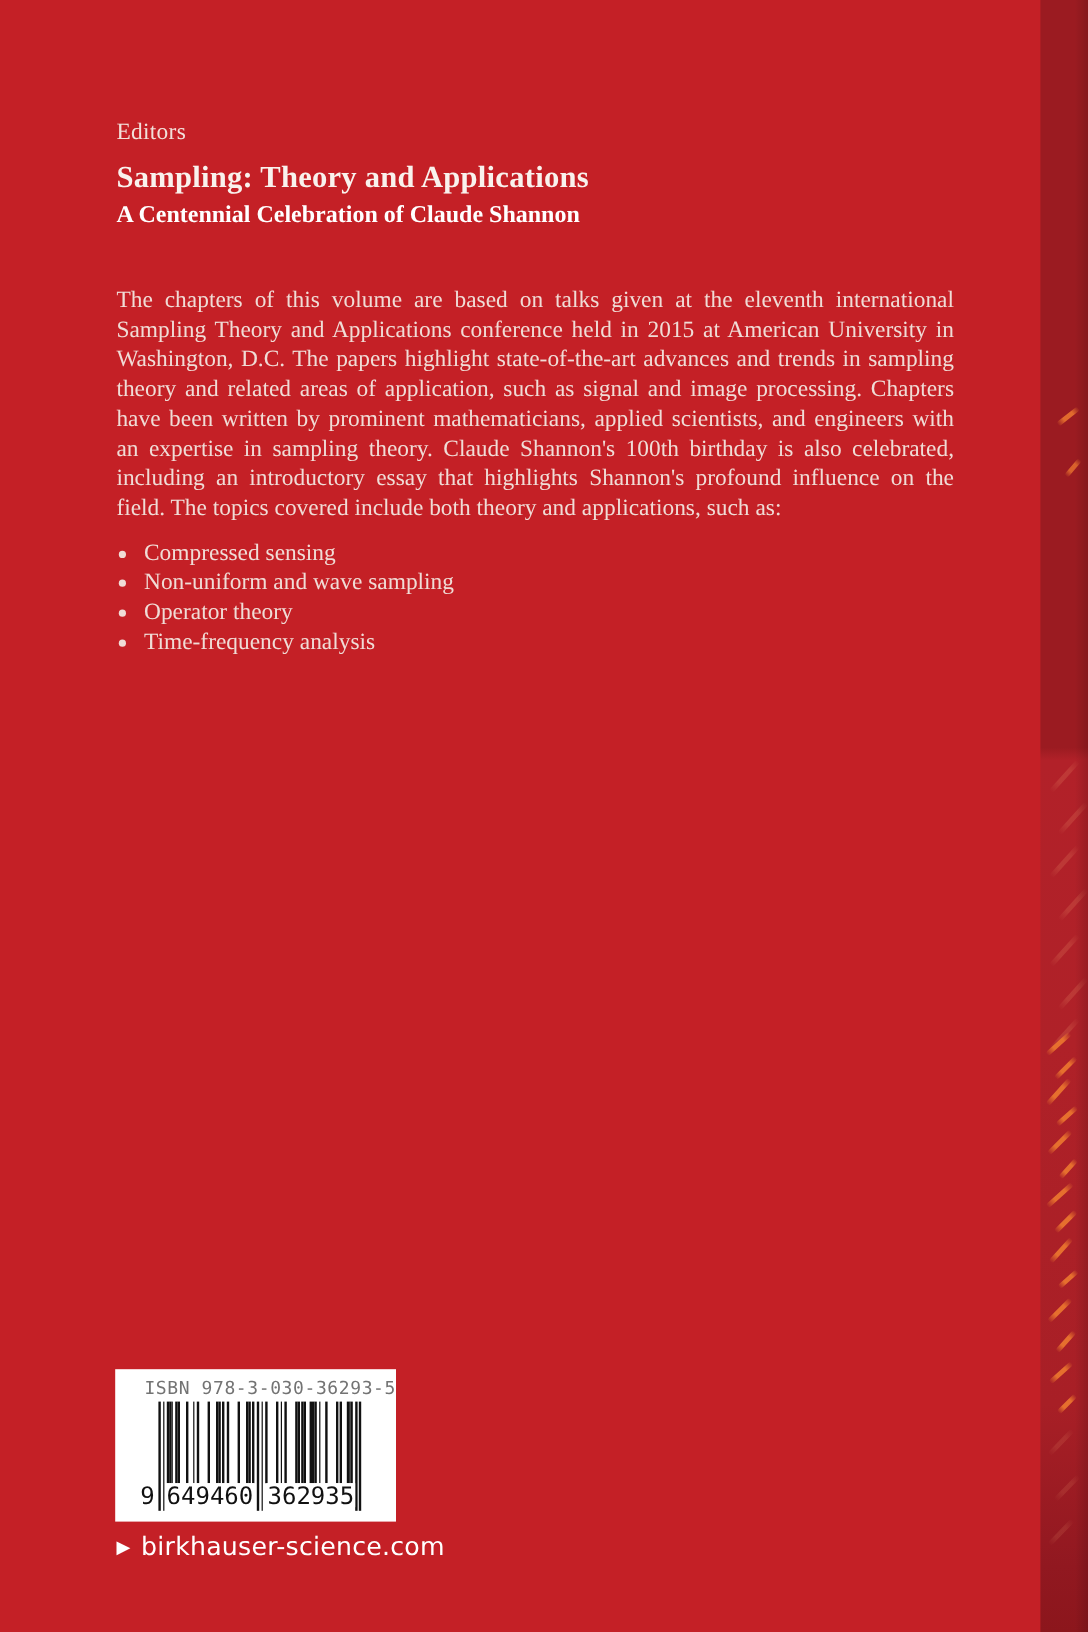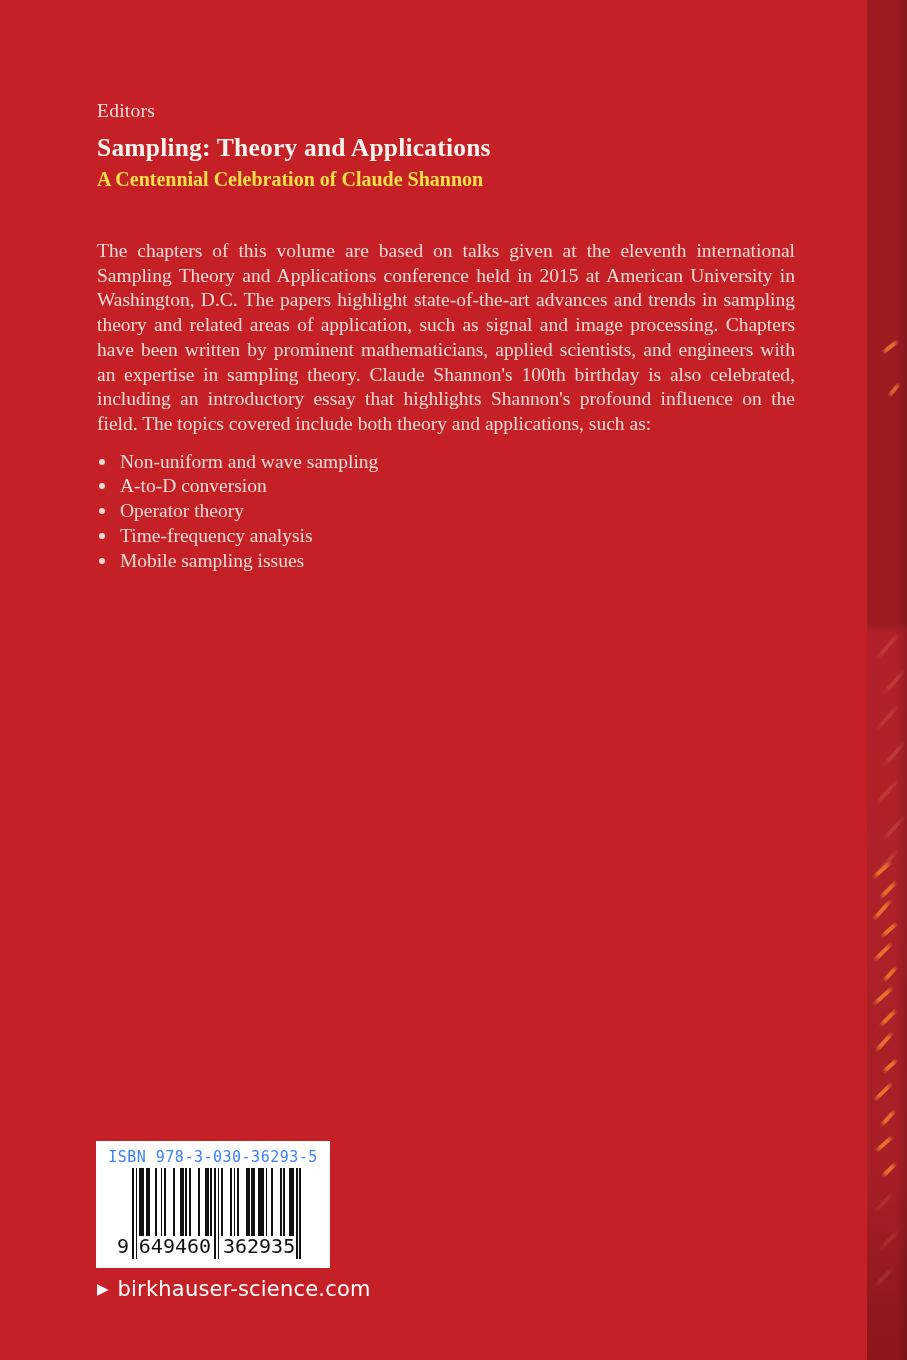--- a/index.html
+++ b/index.html
@@ -37,21 +37,21 @@
     color:#F2E0DA;
   }
   .title{
     margin-top:7px;
     font-size:25.5px;line-height:30px;font-weight:bold;
     color:#F9F2ED;letter-spacing:0.2px;
   }
   .subtitle{
     margin-top:3px;
     font-size:20px;line-height:26px;font-weight:600;
-    color:#fde047;
+    color:#ffffff;
   }
   .description{
     margin:47px 0 0 0;
     font-size:19.5px;line-height:24.7px;
     text-align:justify;color:#F0DCD6;
   }
   ul.topics{
     margin:13px 0 0 0;padding:0;list-style:none;
     font-size:19.5px;line-height:24.8px;
   }
@@ -67,23 +67,23 @@
     text-align:justify;color:#F0DCD6;
   }
   .closing .it{font-style:italic;}
   
   .isbn-box{
     position:absolute;left:96px;top:1141px;
     width:234px;height:127px;background:#FFFFFF;
   }
   .isbn-label{
     position:absolute;top:7px;left:0;right:0;
-    text-align:center;
+    text-align:right;
     font-family:"DejaVu Sans Mono", monospace;
-    font-size:15px;letter-spacing:0.5px;color:#3b82f6;
+    font-size:15px;letter-spacing:0.5px;color:#737373;
     white-space:nowrap;
   }
   .bars{
     position:absolute;left:36px;top:27px;width:170px;height:92px;
     display:flex;align-items:flex-start;
   }
   .digits{
     position:absolute;
     font-family:"DejaVu Sans Mono", monospace;
     font-size:20px;color:#111111;line-height:20px;
@@ -140,25 +140,24 @@
       <br>
       <span>Editors</span>
     </div>
 
     <div class="title">Sampling: Theory and Applications</div>
     <div class="subtitle">A Centennial Celebration of Claude Shannon</div>
 
     <p class="description">The chapters of this volume are based on talks given at the eleventh international Sampling Theory and Applications conference held in 2015 at American University in Washington, D.C. The papers highlight state-of-the-art advances and trends in sampling theory and related areas of application, such as signal and image processing. Chapters have been written by prominent mathematicians, applied scientists, and engineers with an expertise in sampling theory. Claude Shannon's 100th birthday is also celebrated, including an introductory essay that highlights Shannon's profound influence on the field. The topics covered include both theory and applications, such as:</p>
 
     <ul class="topics">
+      <li><span class="dot"></span><span>Compressed sensing</span></li>
       <li><span class="dot"></span><span>Non-uniform and wave sampling</span></li>
-      <li><span class="dot"></span><span>A-to-D conversion</span></li>
       <li><span class="dot"></span><span>Operator theory</span></li>
       <li><span class="dot"></span><span>Time-frequency analysis</span></li>
-      <li><span class="dot"></span><span>Mobile sampling issues</span></li>
     </ul>
 
   </div>
 
   <div class="isbn-box">
     <div class="isbn-label">ISBN 978-3-030-36293-5</div>
     <div class="bars" id="ean13-bars">
         <div style="width: 1.78947px; height: 91px; flex: 0 0 auto; background: rgb(17, 17, 17);"></div>
         <div style="width: 1.78947px; height: 91px; flex: 0 0 auto; background: transparent;"></div>
         <div style="width: 1.78947px; height: 91px; flex: 0 0 auto; background: rgb(17, 17, 17);"></div>

